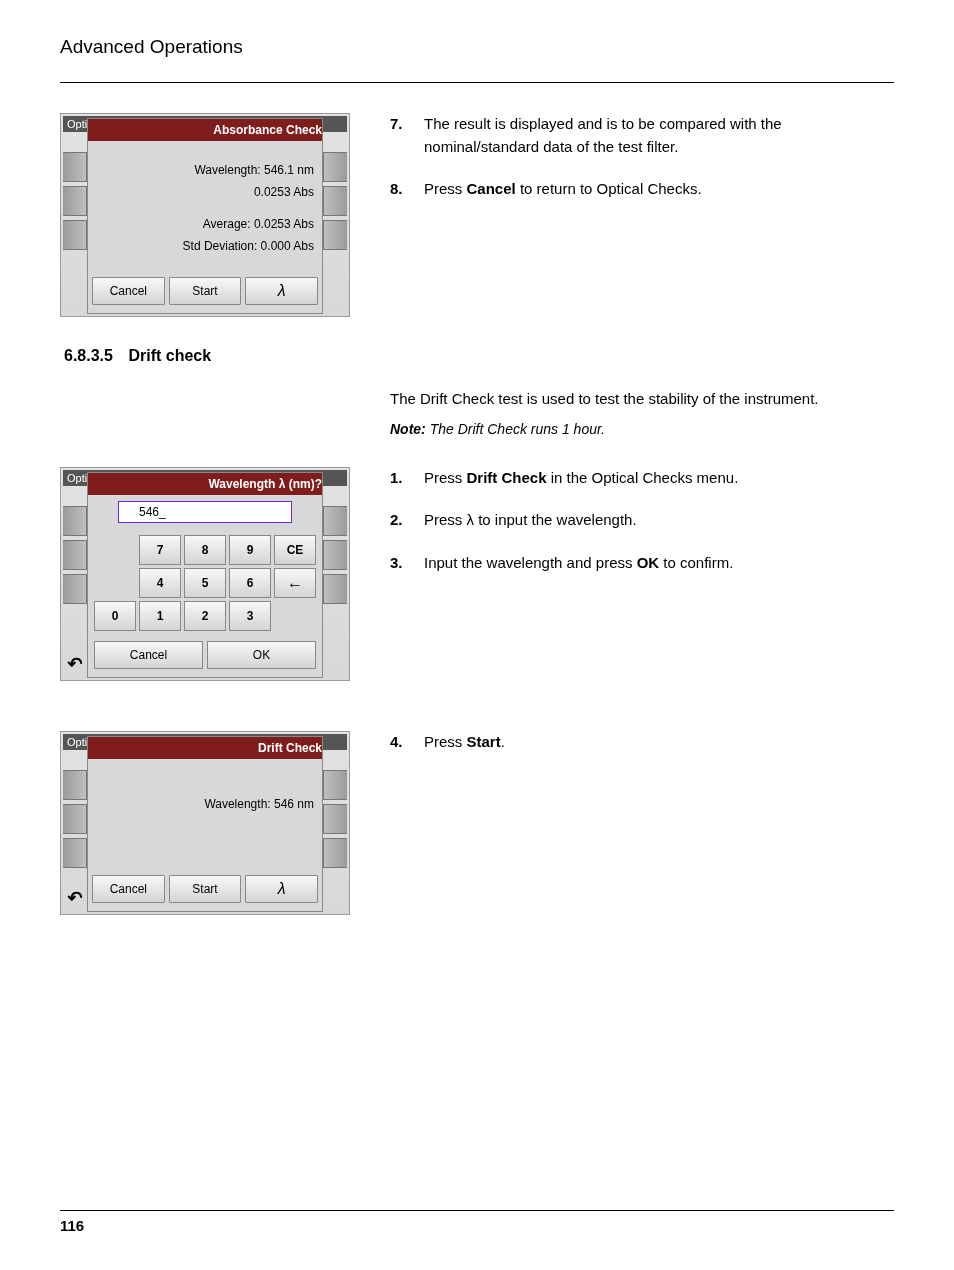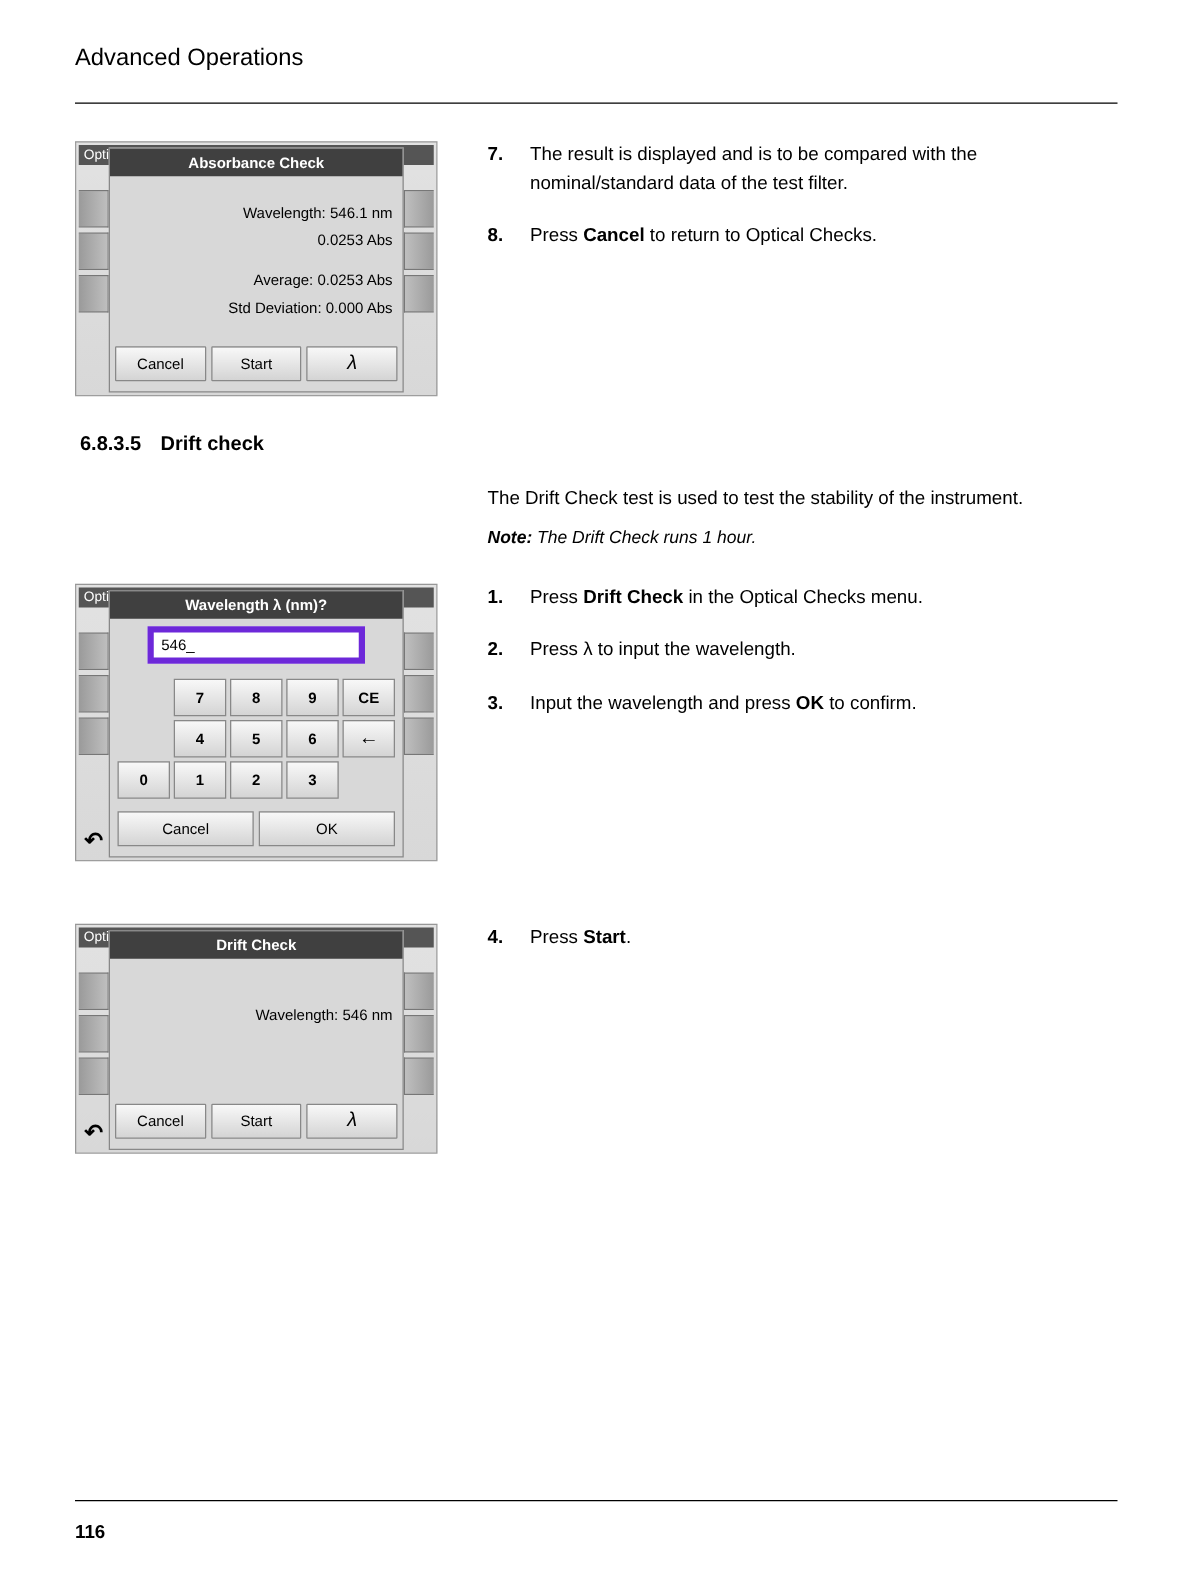--- a/index.html
+++ b/index.html
@@ -63,24 +63,24 @@
     }
     .tab-right .tab { border-right: none; border-left: 1px solid #777; background: linear-gradient(to left, #9a9a9a, #bfbfbf);}
     .inner-panel {
       flex: 1;
       background: #d8d8d8;
       border: 1px solid #888;
       position: relative;
       margin-top: -14px;
     }
     .inner-title {
-      background: #404040;
+      background: #7f1d1d;
       color: #fff;
       font-size: 12px;
-      text-align: center;
+      text-align: right;
       font-weight: bold;
       padding: 4px 0;
     }
     .inner-content {
       padding: 14px 8px 10px 8px;
       text-align: right;
       font-size: 12px;
     }
     .inner-content .line { margin: 8px 0; }
     .inner-content .bold { font-weight: normal; }
@@ -119,22 +119,22 @@
       font-weight: bold;
       display: flex;
       align-items: center;
       justify-content: center;
       cursor: pointer;
     }
     .key.empty { visibility: hidden; }
     .input-display {
       margin: 6px 30px;
       background: #fff;
-      border: 5px solid #6d28d9;
-      padding: 3px 6px;
+      border: 1px solid #6d28d9;
+      padding: 3px 20px;
       font-size: 12px;
       text-align: left;
     }
     .wide-btn-row { display: flex; gap: 4px; padding: 4px 6px 8px 6px; }
     .wide-btn {
       flex: 1; height: 28px;
       background: linear-gradient(to bottom, #f8f8f8, #d4d4d4);
       border: 1px solid #888;
       font-size: 12px;
       display: flex; align-items: center; justify-content: center;
@@ -170,21 +170,21 @@
     .section-num .no { display: inline-block; width: 60px; }
     .drift-desc { font-size: 15px; line-height: 1.5; margin-top: 4px; margin-left: 330px; }
     .drift-note { font-size: 14px; font-style: italic; margin-top: 10px; margin-left: 330px; }
     .drift-note b { font-weight: bold; font-style: italic; }
     .footer {
       position: absolute;
       bottom: 36px;
       left: 60px;
       right: 60px;
       border-top: 1.5px solid #000;
-      padding-top: 16px;
+      padding-top: 6px;
       font-weight: bold;
       font-size: 15px;
     }
     .arrow-left::before { content: "\2190"; font-size: 16px; font-weight: bold; }
     .undo::before { content: "\21B6"; font-size: 18px; font-weight: bold; }
   </style>
 </head>
 <body>
 
 <div class="header-title">Advanced Operations</div>

